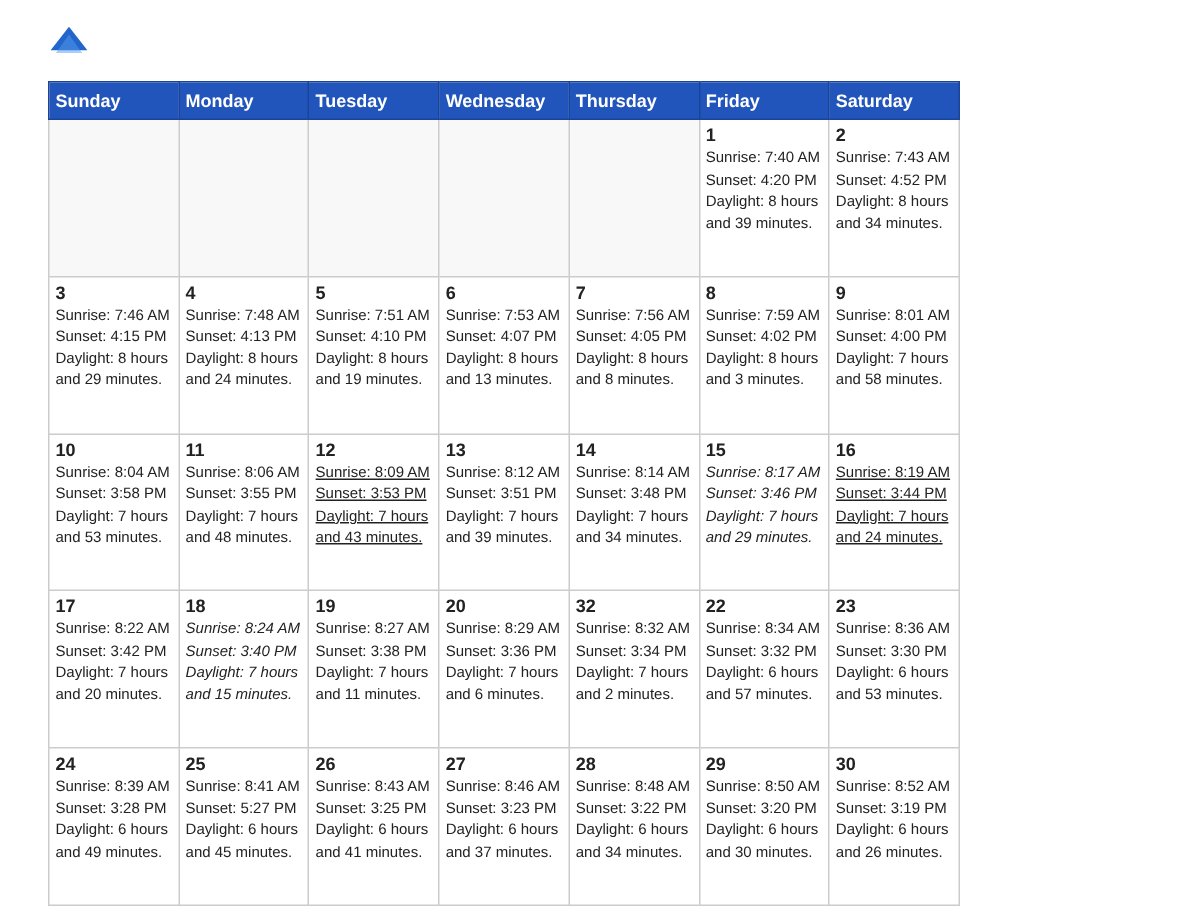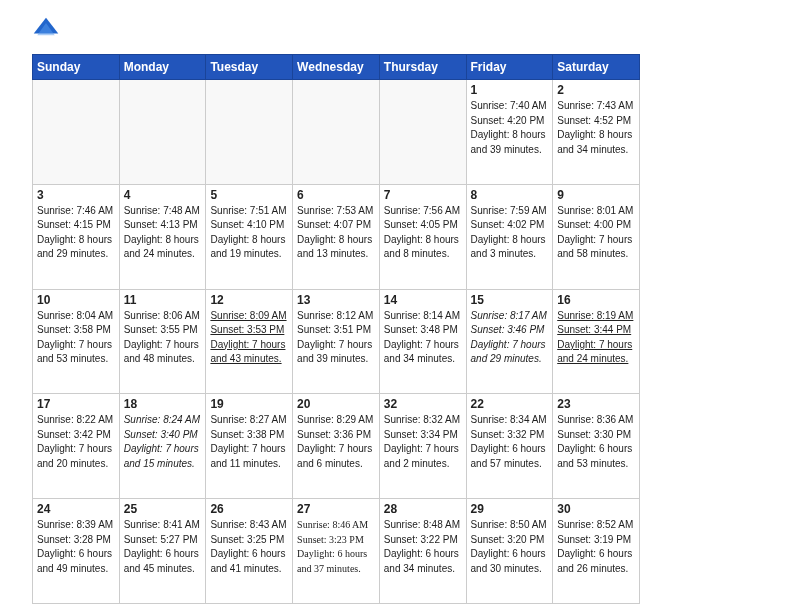--- a/index.html
+++ b/index.html
@@ -314,21 +314,21 @@
           </td>
           <td>
             <span class="day-number">26</span>
             <div class="day-info" style="white-space: pre-line;">Sunrise: 8:43 AM
 Sunset: 3:25 PM
 Daylight: 6 hours
 and 41 minutes.</div>
           </td>
           <td>
             <span class="day-number">27</span>
-            <div class="day-info" style="white-space: pre-line; font-family: Liberation Serif, serif;">Sunrise: 8:46 AM
+            <div class="day-info" style="white-space: pre-line;">Sunrise: 8:46 AM
 Sunset: 3:23 PM
 Daylight: 6 hours
 and 37 minutes.</div>
           </td>
           <td>
             <span class="day-number">28</span>
             <div class="day-info" style="white-space: pre-line;">Sunrise: 8:48 AM
 Sunset: 3:22 PM
 Daylight: 6 hours
 and 34 minutes.</div>

